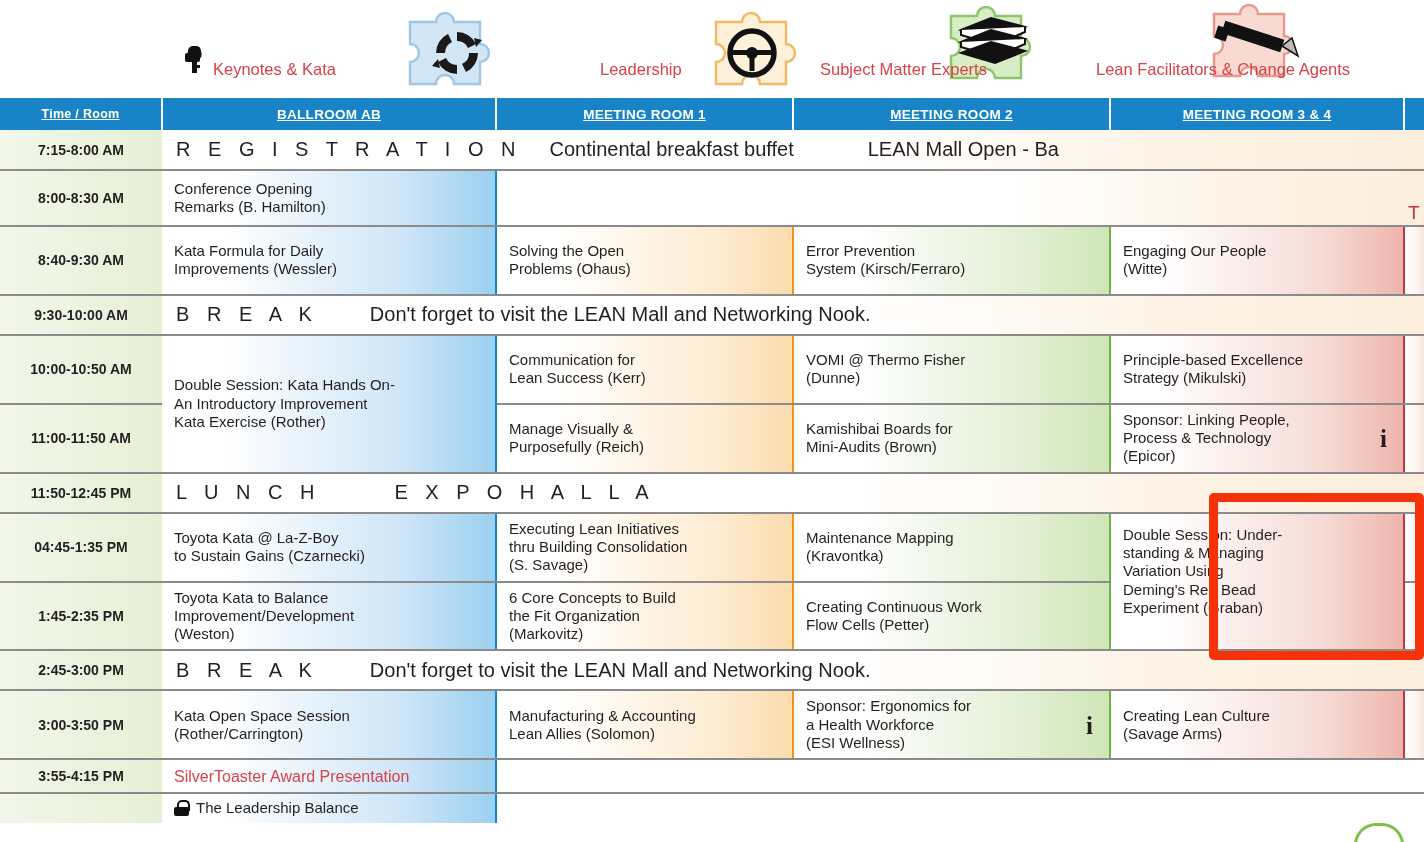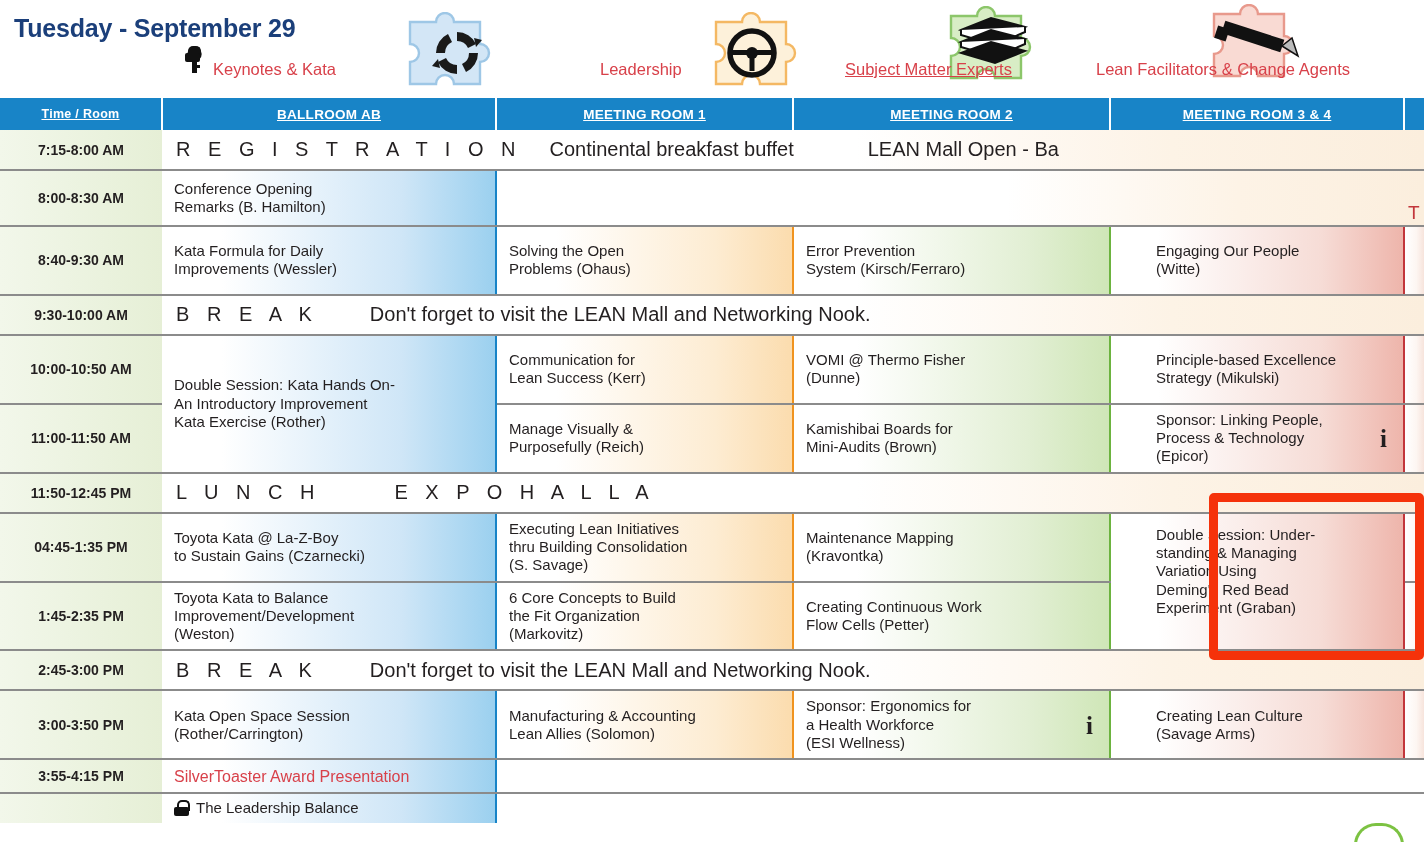--- a/index.html
+++ b/index.html
@@ -55,21 +55,21 @@
   .cellpad .ln{display:block;white-space:nowrap;overflow:hidden;}
 
   
   td.col-ball{background:linear-gradient(to right,#ffffff 0%,#ffffff 18%,#cfe6f7 72%,#9bd0ef 100%);
     border-right:2px solid #1884c7;}
   td.col-mr1{background:linear-gradient(to right,#ffffff 0%,#ffffff 20%,#fdecd2 74%,#fbdcae 100%);
     border-right:2px solid #f0931f;}
   td.col-mr2{background:linear-gradient(to right,#ffffff 0%,#ffffff 20%,#e2efd4 74%,#cfe6b7 100%);
     border-right:2px solid #6cb33f;}
   td.col-mr34{background:linear-gradient(to right,#ffffff 0%,#ffffff 16%,#f6dcd6 72%,#eeb5ab 100%);
-    border-right:2px solid #c2363b;padding-left:33px;}
+    border-right:2px solid #c2363b;}
   td.col-mr5{background:linear-gradient(to right,#ffffff 0%,#fdf6f2 60%,#f7e4dc 100%);
     border-right:none;}
 
   td.blank{background:#ffffff;}
 
   
   td.banner{
     background:linear-gradient(to right,#ffffff 0%,#ffffff 55%,#fdf3e6 80%,#fbeedd 100%);
     padding:0;
   }
@@ -107,21 +107,20 @@
   .greenarc{position:absolute;right:20px;bottom:-6px;width:44px;height:22px;
     border:3px solid #7cc242;border-bottom:none;border-radius:22px 22px 0 0;}
 </style>
 </head>
 <body>
 
 <div class="page">
 
   <div class="topband">
 
-    <div class="daytitle">Tuesday - September 29</div>
 
     <div class="puzzle" style="left:394px;top:12px;">
       <svg viewBox="0 0 108 84">
           <path d="M16 10 h26 a9 9 0 1 1 18 0 h26 v22 a9 9 0 1 1 0 18 v22 h-26 a9 9 0 1 0 -18 0 h-26 v-22 a9 9 0 1 0 0 -18 z" fill="#d3e6f6" stroke="#9ec7e6" stroke-width="2.4"></path>
         </svg>
     </div>
     <svg class="lg-icon" style="left:424px;top:22px;width:66px;height:62px;" viewBox="0 0 66 62">
       <g fill="#1a1a1a">
         <path d="M33 10 a21 21 0 0 1 19 12 l-8 4 a12 12 0 0 0 -11 -7 z"></path>
         <path d="M54 31 a21 21 0 0 1 -12 19 l-4 -8 a12 12 0 0 0 7 -11 z"></path>
@@ -160,21 +159,21 @@
     </div>
     <svg class="lg-icon" style="left:957px;top:14px;width:72px;height:52px;" viewBox="0 0 72 52">
       <g stroke="#111" stroke-width="2" fill="#111">
         <path d="M4 16 L34 4 L68 13 L38 26 Z"></path>
         <path d="M4 16 L4 21 L38 31 L68 18 L68 13" fill="#fff"></path>
         <path d="M4 28 L34 16 L68 25 L38 38 Z"></path>
         <path d="M4 28 L4 33 L38 43 L68 30 L68 25" fill="#fff"></path>
         <path d="M4 39 L34 28 L68 37 L38 49 Z"></path>
       </g>
     </svg>
-    <div class="legend-item" style="left:845px;text-decoration:underline;">Subject Matter Experts</div>
+    <div class="legend-item" style="left:820px;">Subject Matter Experts</div>
 
     <div class="puzzle" style="left:1198px;top:4px;">
       <svg viewBox="0 0 108 84">
           <path d="M16 10 h26 a9 9 0 1 1 18 0 h26 v22 a9 9 0 1 1 0 18 v22 h-26 a9 9 0 1 0 -18 0 h-26 v-22 a9 9 0 1 0 0 -18 z" fill="#f9dad3" stroke="#e8998c" stroke-width="2.4"></path>
         </svg>
     </div>
     <svg class="lg-icon" style="left:1208px;top:16px;width:96px;height:48px;" viewBox="0 0 96 48">
       <g>
         <rect x="14" y="14" width="62" height="13" fill="#111" transform="rotate(18 45 20)"></rect>
         <path d="M74 30 L90 40 L84 22 Z" fill="#bbb" stroke="#111" stroke-width="1.5"></path>

